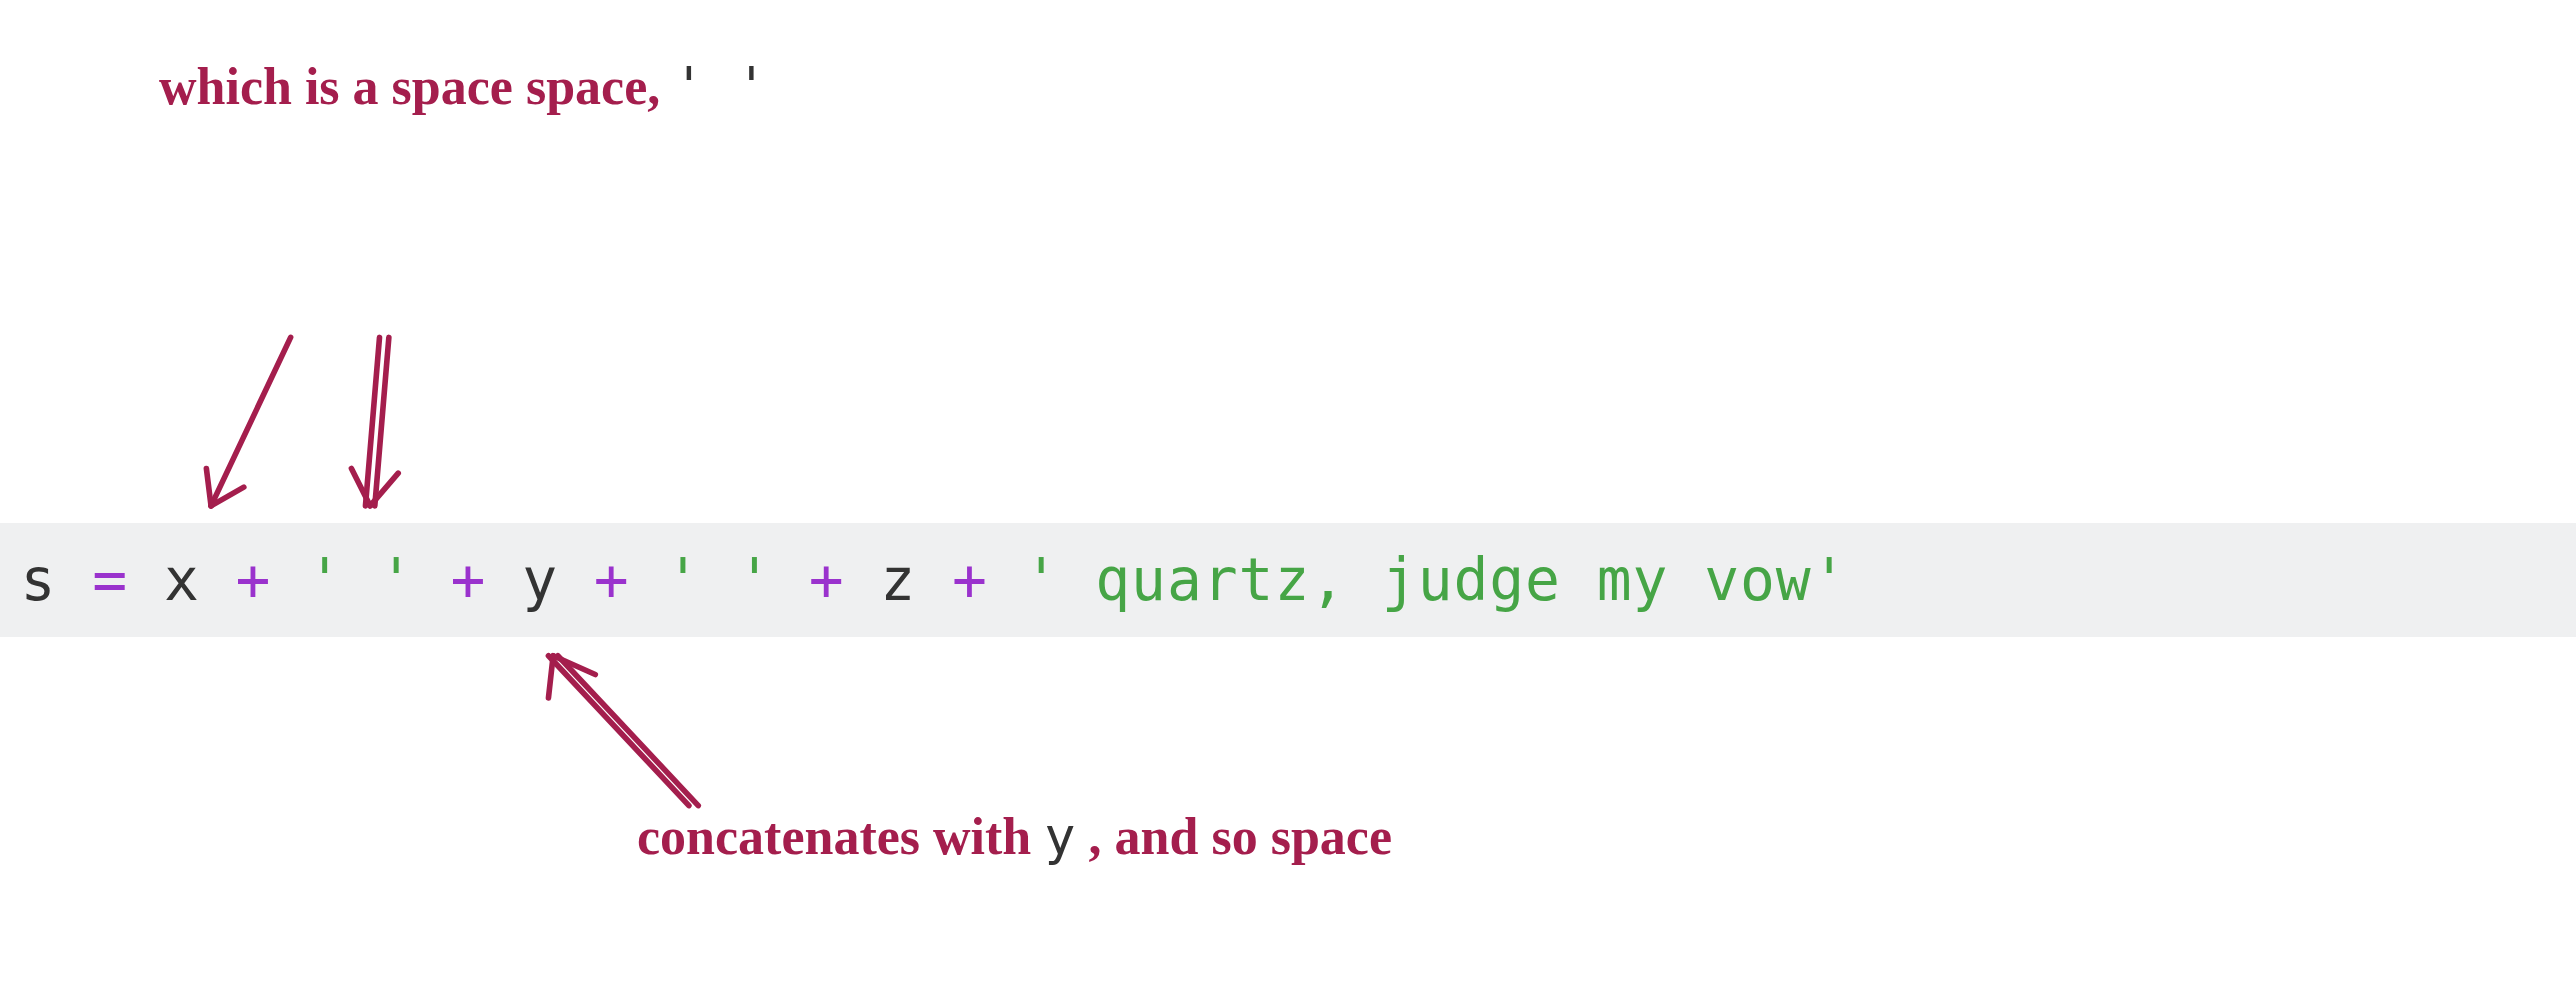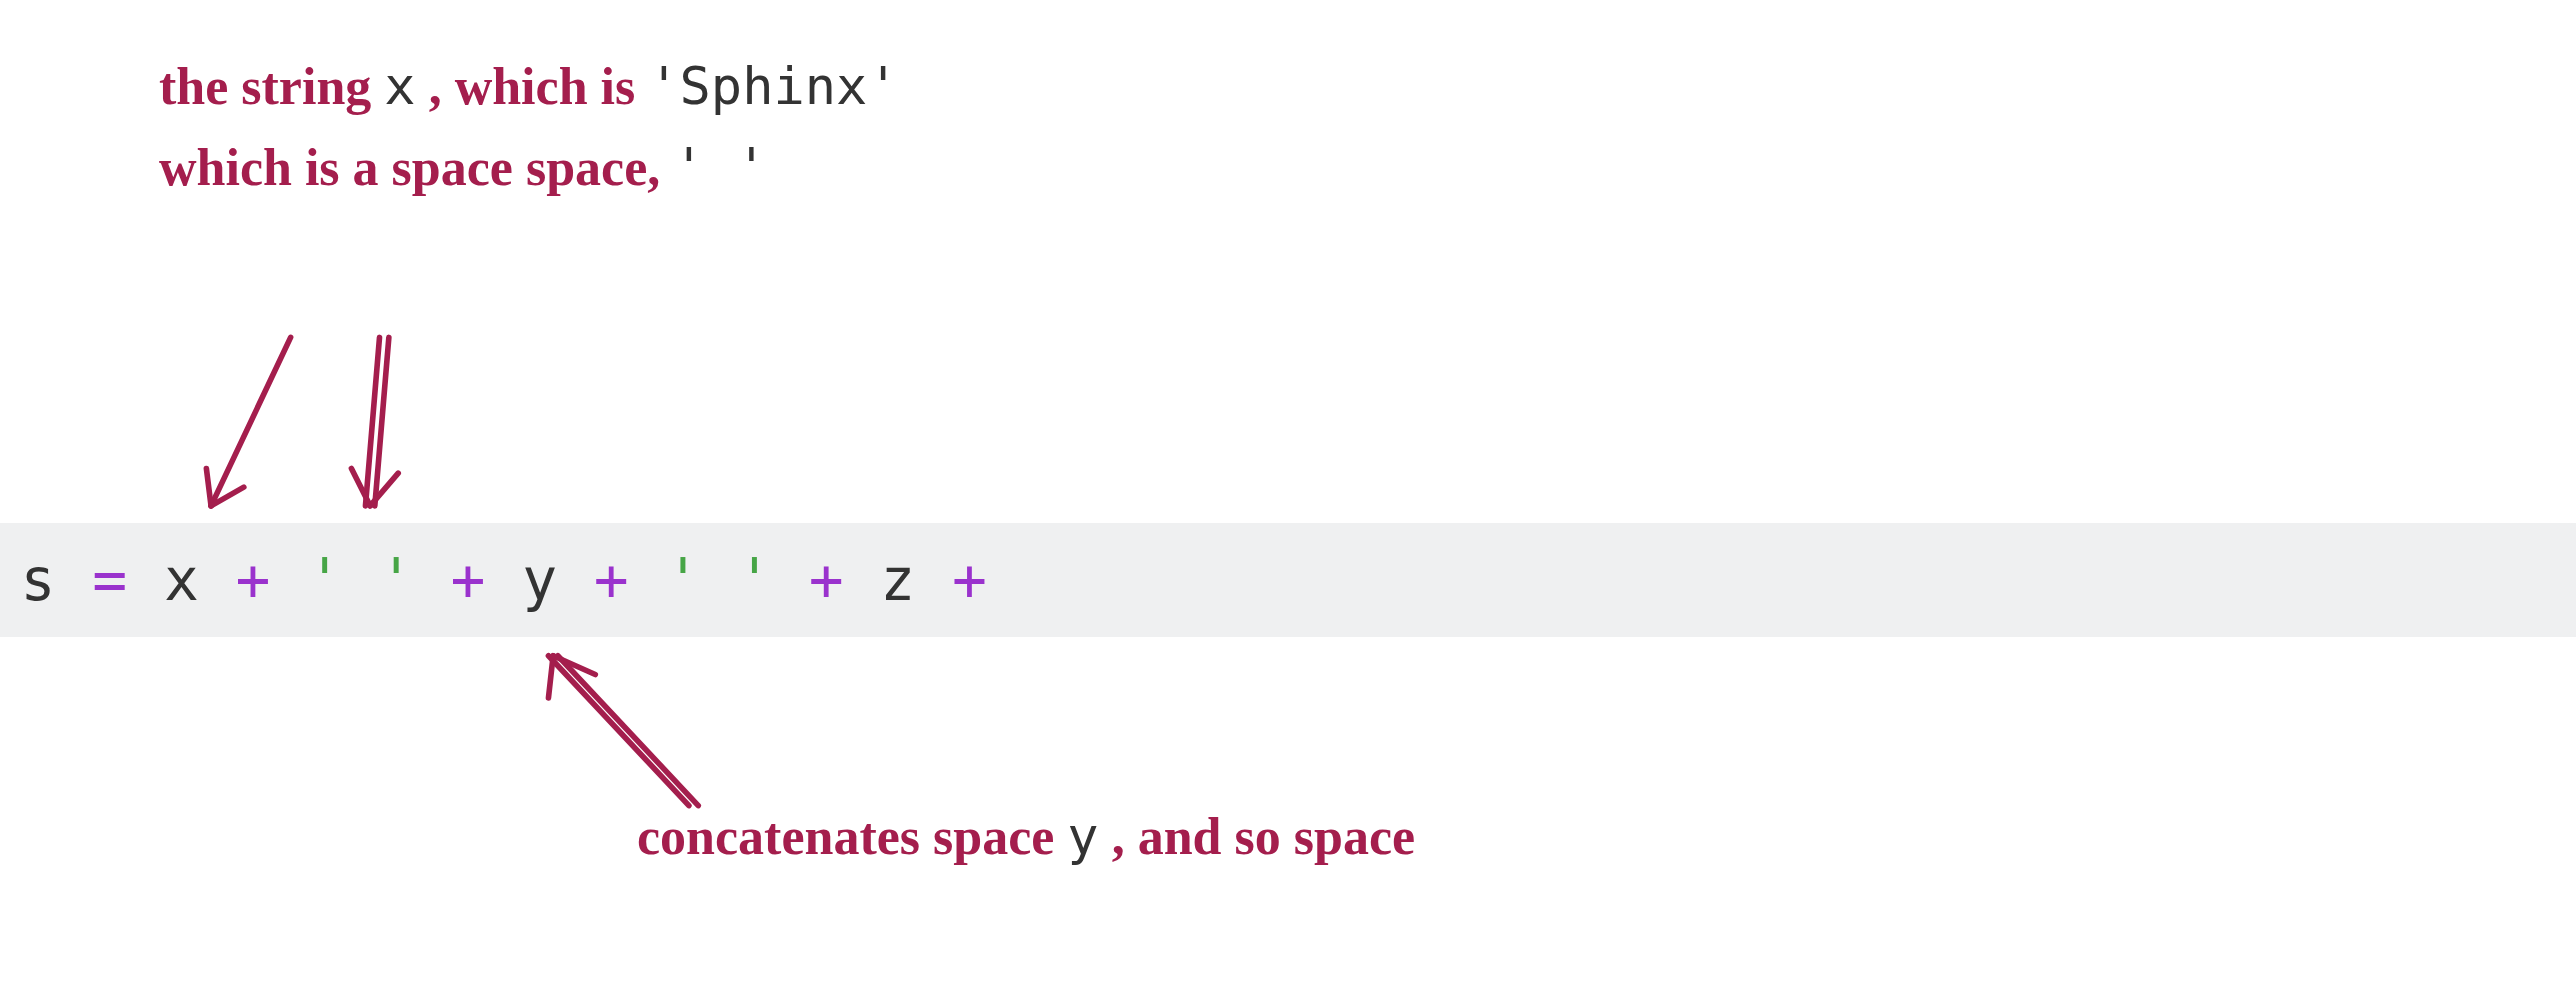--- a/index.html
+++ b/index.html
@@ -58,26 +58,20 @@
       fill: none;
       stroke-linecap: round;
       stroke-linejoin: round;
     }
   </style>
 </head>
 <body>
 
 <div class="annotation-top">
   <div>
-    <span class="handwritten">the string</span>
-    <span class="mono"> x</span>
-    <span class="handwritten">, which is</span>
-    <span class="mono"> 'Sphinx'</span>
-  </div>
-  <div>
     <span class="handwritten">which is a space space,</span>
     <span class="mono"> ' '</span>
   </div>
 </div>
 
 <svg class="arrow" style="top:328px; left:178px;" width="141" height="206" viewBox="0 0 150 220">
 
   <path d="M120 10 L35 190"></path>
 
   <path d="M35 190 L30 150"></path>
@@ -97,29 +91,30 @@
   <span class="tk tk-id">x</span>
   <span class="tk tk-op"> + </span>
   <span class="tk tk-str">' '</span>
   <span class="tk tk-op"> + </span>
   <span class="tk tk-id">y</span>
   <span class="tk tk-op"> + </span>
   <span class="tk tk-str">' '</span>
   <span class="tk tk-op"> + </span>
   <span class="tk tk-id">z</span>
   <span class="tk tk-op"> + </span>
+  <span class="tk tk-str">' quartz, judge my vow'</span>
 </div>
 
 <svg class="arrow" style="top:637px; left:511px;" width="206" height="178" viewBox="0 0 220 190">
   <path d="M190 180 L40 20"></path>
   <path d="M200 180 L50 20"></path>
   <path d="M45 20 L40 65"></path>
   <path d="M45 20 L90 40"></path>
 </svg>
 
 <div class="annotation-bottom">
   <div>
-    <span class="handwritten">concatenates space</span>
+    <span class="handwritten">concatenates with</span>
     <span class="mono"> y</span>
     <span class="handwritten">, and so space</span>
   </div>
 </div>
 
 
 </body></html>

